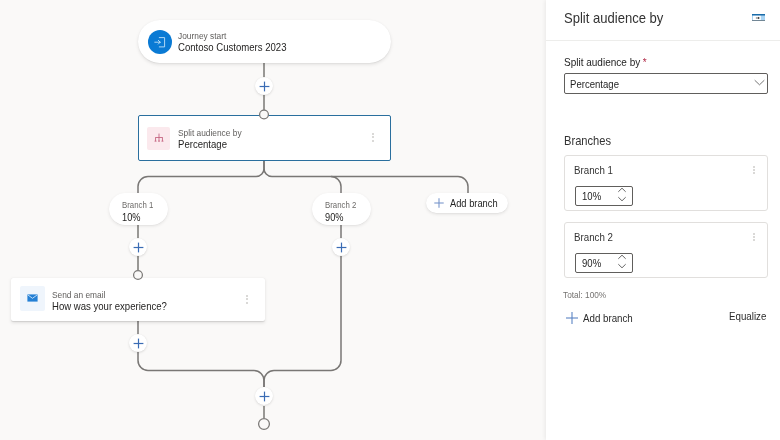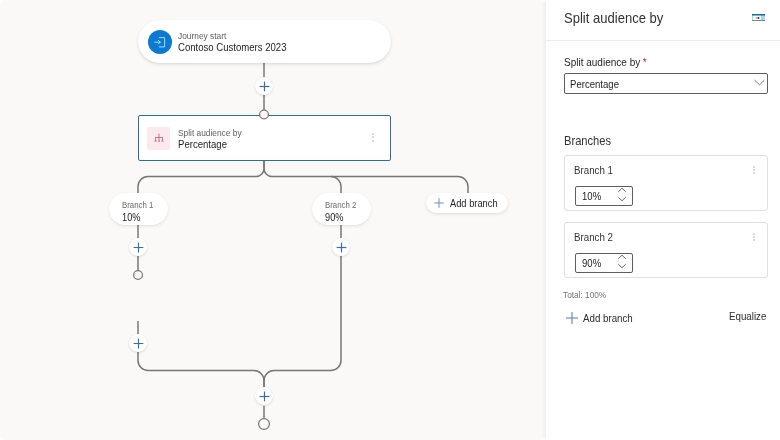--- a/index.html
+++ b/index.html
@@ -11,21 +11,21 @@
     background:#ffffff;
     -webkit-font-smoothing: antialiased;
   }
   
   .cx { display:inline-block; transform:scaleX(0.87); transform-origin:left center; white-space:nowrap; }
   #root { position:relative; width:780px; height:440px; }
 
   
   #canvas {
     position:absolute; left:0; top:0; width:546px; height:440px;
-    background:#faf9f8; overflow:hidden;border-radius:6px;
+    background:#faf9f8; overflow:hidden;
   }
   #edges { position:absolute; left:0; top:0; width:546px; height:440px; z-index:1; }
   #anchors { position:absolute; left:0; top:0; width:546px; height:440px; z-index:5; pointer-events:none; }
 
   .node-card {
     position:absolute; background:#ffffff; z-index:3;
     box-shadow:0 1.6px 3.6px rgba(0,0,0,.10), 0 .3px .9px rgba(0,0,0,.09);
     display:flex; align-items:center;
   }
   .node-icon {
@@ -191,20 +191,37 @@
         <span class="node-sub cx">Split audience by</span>
         <span class="node-title cx">Percentage</span>
       </div>
       <div class="kebab" style="right:16px; top:17px; gap:1.6px;">
           <i></i>
           <i></i>
           <i></i>
         </div>
     </div>
 
+    <div class="node-card" id="email-card">
+      <div class="node-icon" id="email-icon">
+        <svg width="11" height="8" viewBox="0 0 11 8" aria-hidden="true">
+          <path d="M0.4 0.4h10.2v7.2H0.4z" fill="#2480d5"></path>
+          <path d="M0.7 0.8 5.5 4.3 10.3 0.8" fill="none" stroke="#dcecfb" stroke-width="0.85"></path>
+        </svg>
+      </div>
+      <div class="node-text" id="email-text">
+        <span class="node-sub cx">Send an email</span>
+        <span class="node-title cx">How was your experience?</span>
+      </div>
+      <div class="kebab" style="right:17px; top:17px; gap:1.6px;">
+          <i></i>
+          <i></i>
+          <i></i>
+        </div>
+    </div>
 
     <div class="branch-pill" style="left:108.5px; top:193px;">
       <span class="bp-name cx">Branch 1</span>
       <span class="bp-val cx">10%</span>
     </div>
     <div class="branch-pill" style="left:311.5px; top:193px;">
       <span class="bp-name cx">Branch 2</span>
       <span class="bp-val cx">90%</span>
     </div>
 

